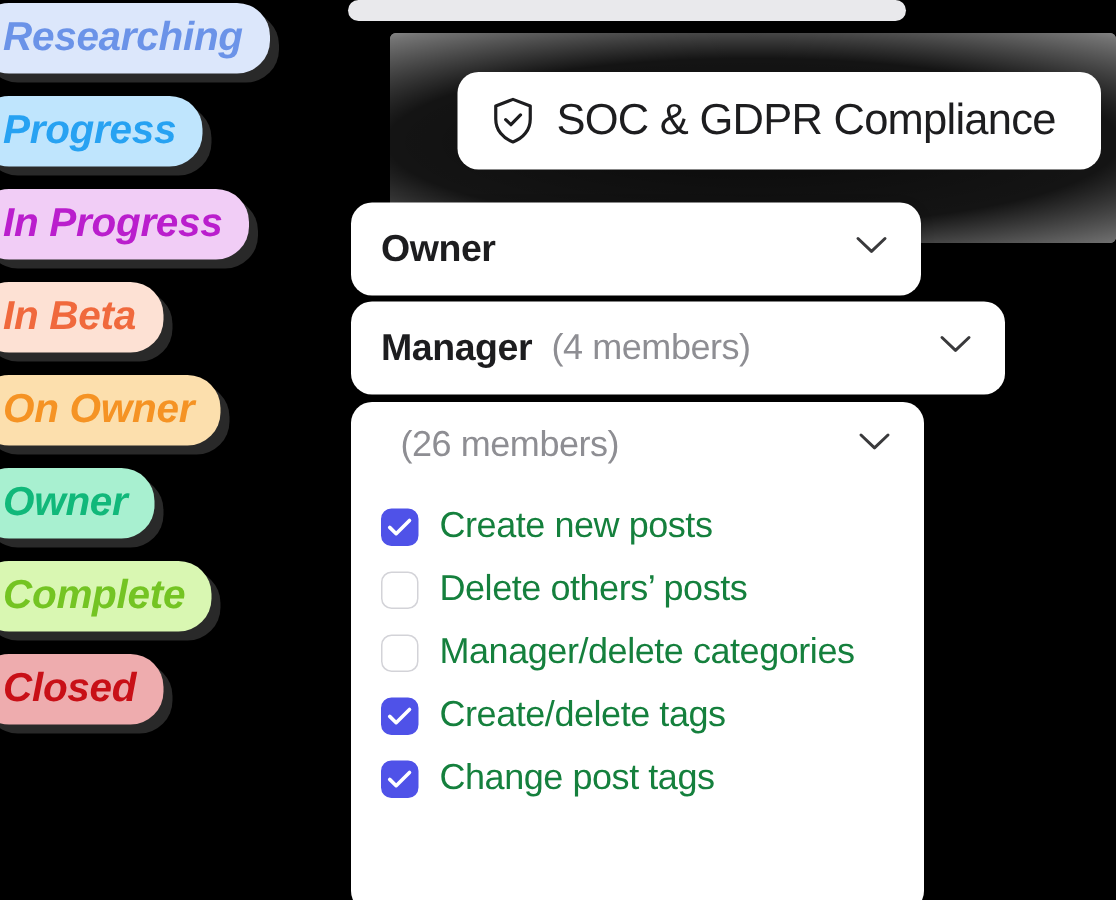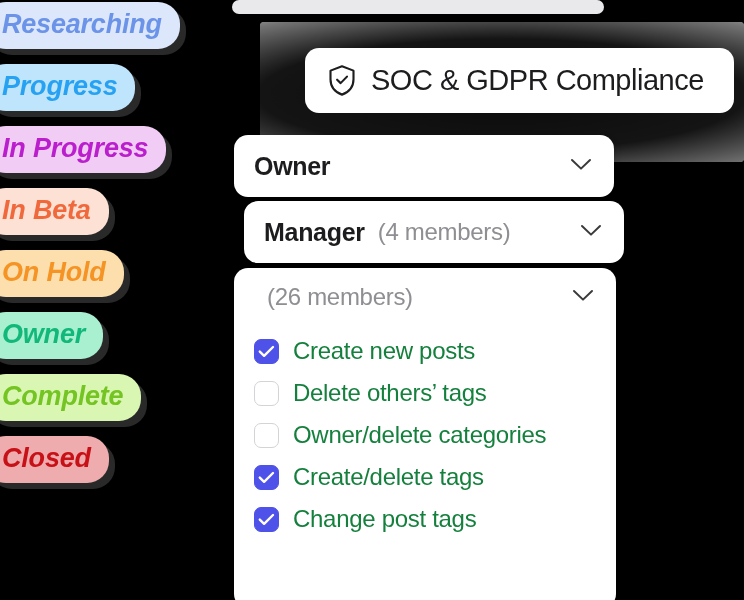--- a/index.html
+++ b/index.html
@@ -120,21 +120,21 @@
     color: #8e8e93;
     margin-left: 13px;
     letter-spacing: -0.3px;
   }
   .chevron {
     margin-left: auto;
     display: block;
   }
 
   #owner-card   { left: 2px;  top: 135px; width: 380px; }
-  #manager-card { left: 12px;  top: 201px; width: 380px; }
+  #manager-card { left: 2px;  top: 201px; width: 436px; }
   #peek-card    { left: 8px;  top: 256px; width: 372px; height: 14px;
                   background:#e9e9ec; border-radius: 8px;
                   box-shadow: 0 2px 6px rgba(0,0,0,0.10); }
   #contributor-card {
     left: 2px;
     top: 268px;
     width: 382px;
     height: 340px;
     padding-bottom: 10px;
   }
@@ -187,21 +187,21 @@
       <div class="status-tag" style="top: 64px; background: rgb(191, 229, 253); color: rgb(39, 162, 242); font-size: 27px;">
         <span>Progress</span>
       </div>
       <div class="status-tag" style="top: 126px; background: rgb(241, 205, 246); color: rgb(186, 30, 205); font-size: 27px;">
         <span>In Progress</span>
       </div>
       <div class="status-tag" style="top: 188px; background: rgb(253, 225, 212); color: rgb(240, 105, 61); font-size: 27px;">
         <span>In Beta</span>
       </div>
       <div class="status-tag" style="top: 250px; background: rgb(252, 223, 173); color: rgb(245, 147, 36); font-size: 27px;">
-        <span>On Hold</span>
+        <span>On Owner</span>
       </div>
       <div class="status-tag" style="top: 312px; background: rgb(168, 240, 208); color: rgb(17, 184, 122); font-size: 27px;">
         <span>Owner</span>
       </div>
       <div class="status-tag" style="top: 374px; background: rgb(217, 247, 178); color: rgb(116, 196, 35); font-size: 27px;">
         <span>Complete</span>
       </div>
       <div class="status-tag" style="top: 436px; background: rgb(238, 172, 174); color: rgb(200, 16, 23); font-size: 27px;">
         <span>Closed</span>
       </div>
@@ -260,25 +260,25 @@
           <div class="perm-row">
             <span class="perm-box on">
               <svg width="17" height="13" viewBox="0 0 17 13" fill="none" stroke="#ffffff" stroke-width="2.4" stroke-linecap="round" stroke-linejoin="round">
                 <path d="M1.8 6.6 L6.1 10.8 L15 2"></path>
               </svg>
             </span>
             <span class="perm-label">Create new posts</span>
           </div>
           <div class="perm-row">
             <span class="perm-box off"></span>
-            <span class="perm-label">Delete others’ tags</span>
+            <span class="perm-label">Delete others’ posts</span>
           </div>
           <div class="perm-row">
             <span class="perm-box off"></span>
-            <span class="perm-label">Owner/delete categories</span>
+            <span class="perm-label">Manager/delete categories</span>
           </div>
           <div class="perm-row">
             <span class="perm-box on">
               <svg width="17" height="13" viewBox="0 0 17 13" fill="none" stroke="#ffffff" stroke-width="2.4" stroke-linecap="round" stroke-linejoin="round">
                 <path d="M1.8 6.6 L6.1 10.8 L15 2"></path>
               </svg>
             </span>
             <span class="perm-label">Create/delete tags</span>
           </div>
           <div class="perm-row">

